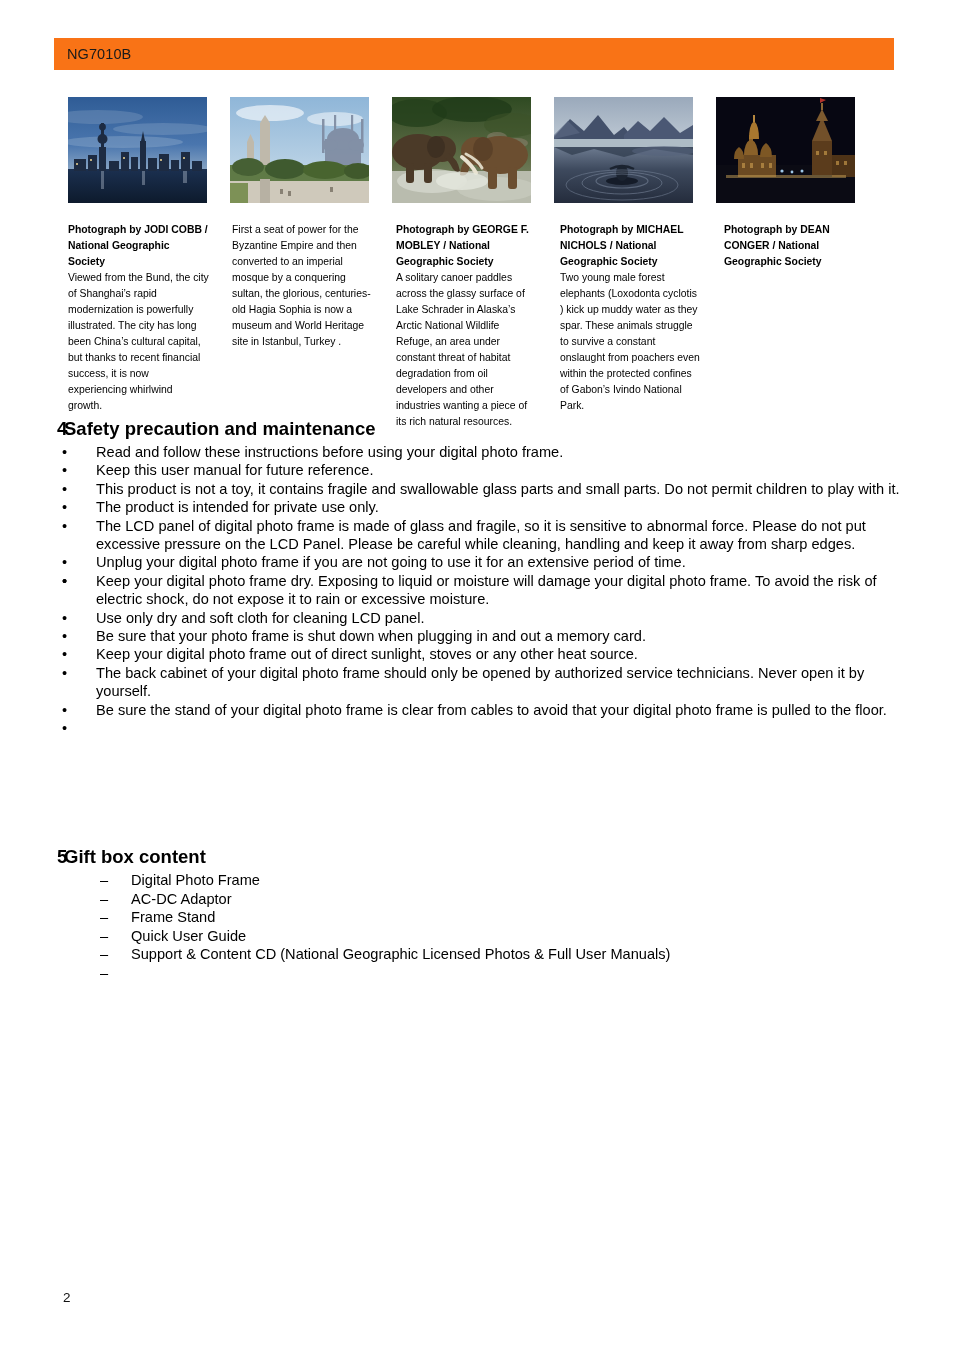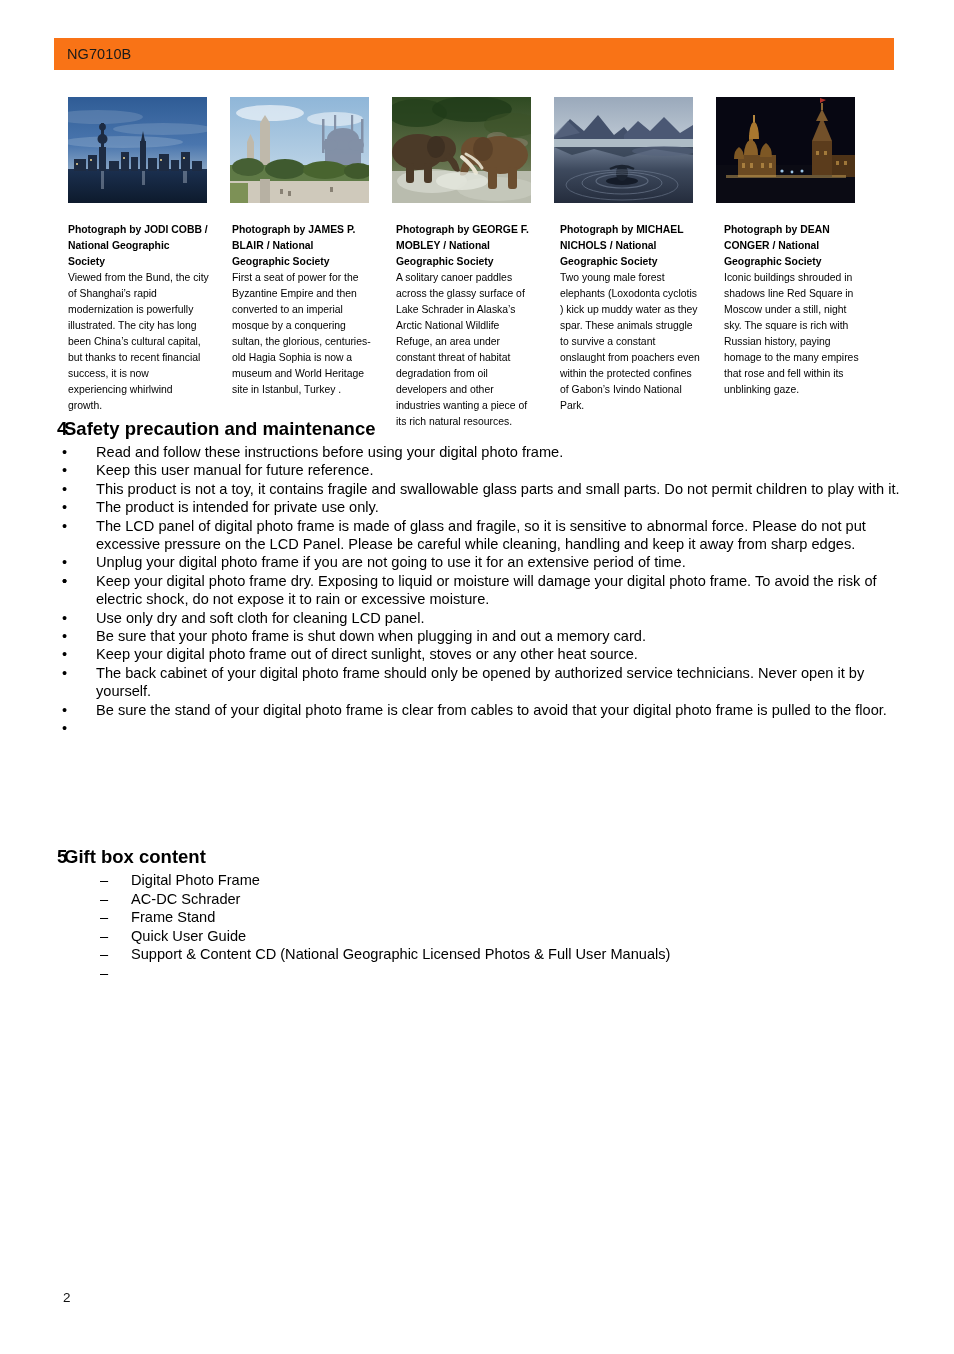--- a/index.html
+++ b/index.html
@@ -394,37 +394,35 @@
 </div>
 
 <div class="caption-strip">
 
   <div class="caption-col">
     <span class="caption-credit">Photograph by JODI COBB / National Geographic Society</span>
     <span class="caption-body">Viewed from the Bund, the city of Shanghai’s rapid modernization is powerfully illustrated. The city has long been China’s cultural capital, but thanks to recent financial success, it is now experiencing whirlwind growth.</span>
   </div>
 
   <div class="caption-col">
-    <span class="caption-credit">Photograph by JAMES P. BLAIR / National Geographic Society</span>
     <span class="caption-body">First a seat of power for the Byzantine Empire and then converted to an imperial mosque by a conquering sultan, the glorious, centuries-old Hagia Sophia is now a museum and World Heritage site in Istanbul, Turkey .</span>
   </div>
 
   <div class="caption-col">
     <span class="caption-credit">Photograph by GEORGE F. MOBLEY / National Geographic Society</span>
     <span class="caption-body">A solitary canoer paddles across the glassy surface of Lake Schrader in Alaska’s Arctic National Wildlife Refuge, an area under constant threat of habitat degradation from oil developers and other industries wanting a piece of its rich natural resources.</span>
   </div>
 
   <div class="caption-col">
     <span class="caption-credit">Photograph by MICHAEL NICHOLS / National Geographic Society</span>
     <span class="caption-body">Two young male forest elephants (Loxodonta cyclotis ) kick up muddy water as they spar. These animals struggle to survive a constant onslaught from poachers even within the protected confines of Gabon’s Ivindo National Park.</span>
   </div>
 
   <div class="caption-col">
     <span class="caption-credit">Photograph by DEAN CONGER / National Geographic Society</span>
-    <span class="caption-body">Iconic buildings shrouded in shadows line Red Square in Moscow under a still, night sky. The square is rich with Russian history, paying homage to the many empires that rose and fell within its unblinking gaze.</span>
   </div>
 </div>
 
 <div class="section" style="top:418px;">
   <div class="section-head">
     <span class="section-num">4</span>
     <span class="section-title">Safety precaution and maintenance</span>
   </div>
   <ul class="bullets">
     <li><span class="bullet-mark">•</span><span>Read and follow these instructions before using your digital photo frame.</span></li>
@@ -444,21 +442,21 @@
   </ul>
 </div>
 
 <div class="section" style="top:846px;">
   <div class="section-head">
     <span class="section-num">5</span>
     <span class="section-title">Gift box content</span>
   </div>
   <ul class="dashes">
     <li><span class="dash-mark">–</span><span>Digital Photo Frame</span></li>
-    <li><span class="dash-mark">–</span><span>AC-DC Schrader</span></li>
+    <li><span class="dash-mark">–</span><span>AC-DC Adaptor</span></li>
     <li><span class="dash-mark">–</span><span>Frame Stand</span></li>
     <li><span class="dash-mark">–</span><span>Quick User Guide</span></li>
     <li><span class="dash-mark">–</span><span>Support &amp; Content CD (National Geographic Licensed Photos &amp; Full User Manuals)</span></li>
     <li><span class="dash-mark">–</span></li>
   </ul>
 </div>
 
 <div class="page-number">2</div>
 
 </body></html>

